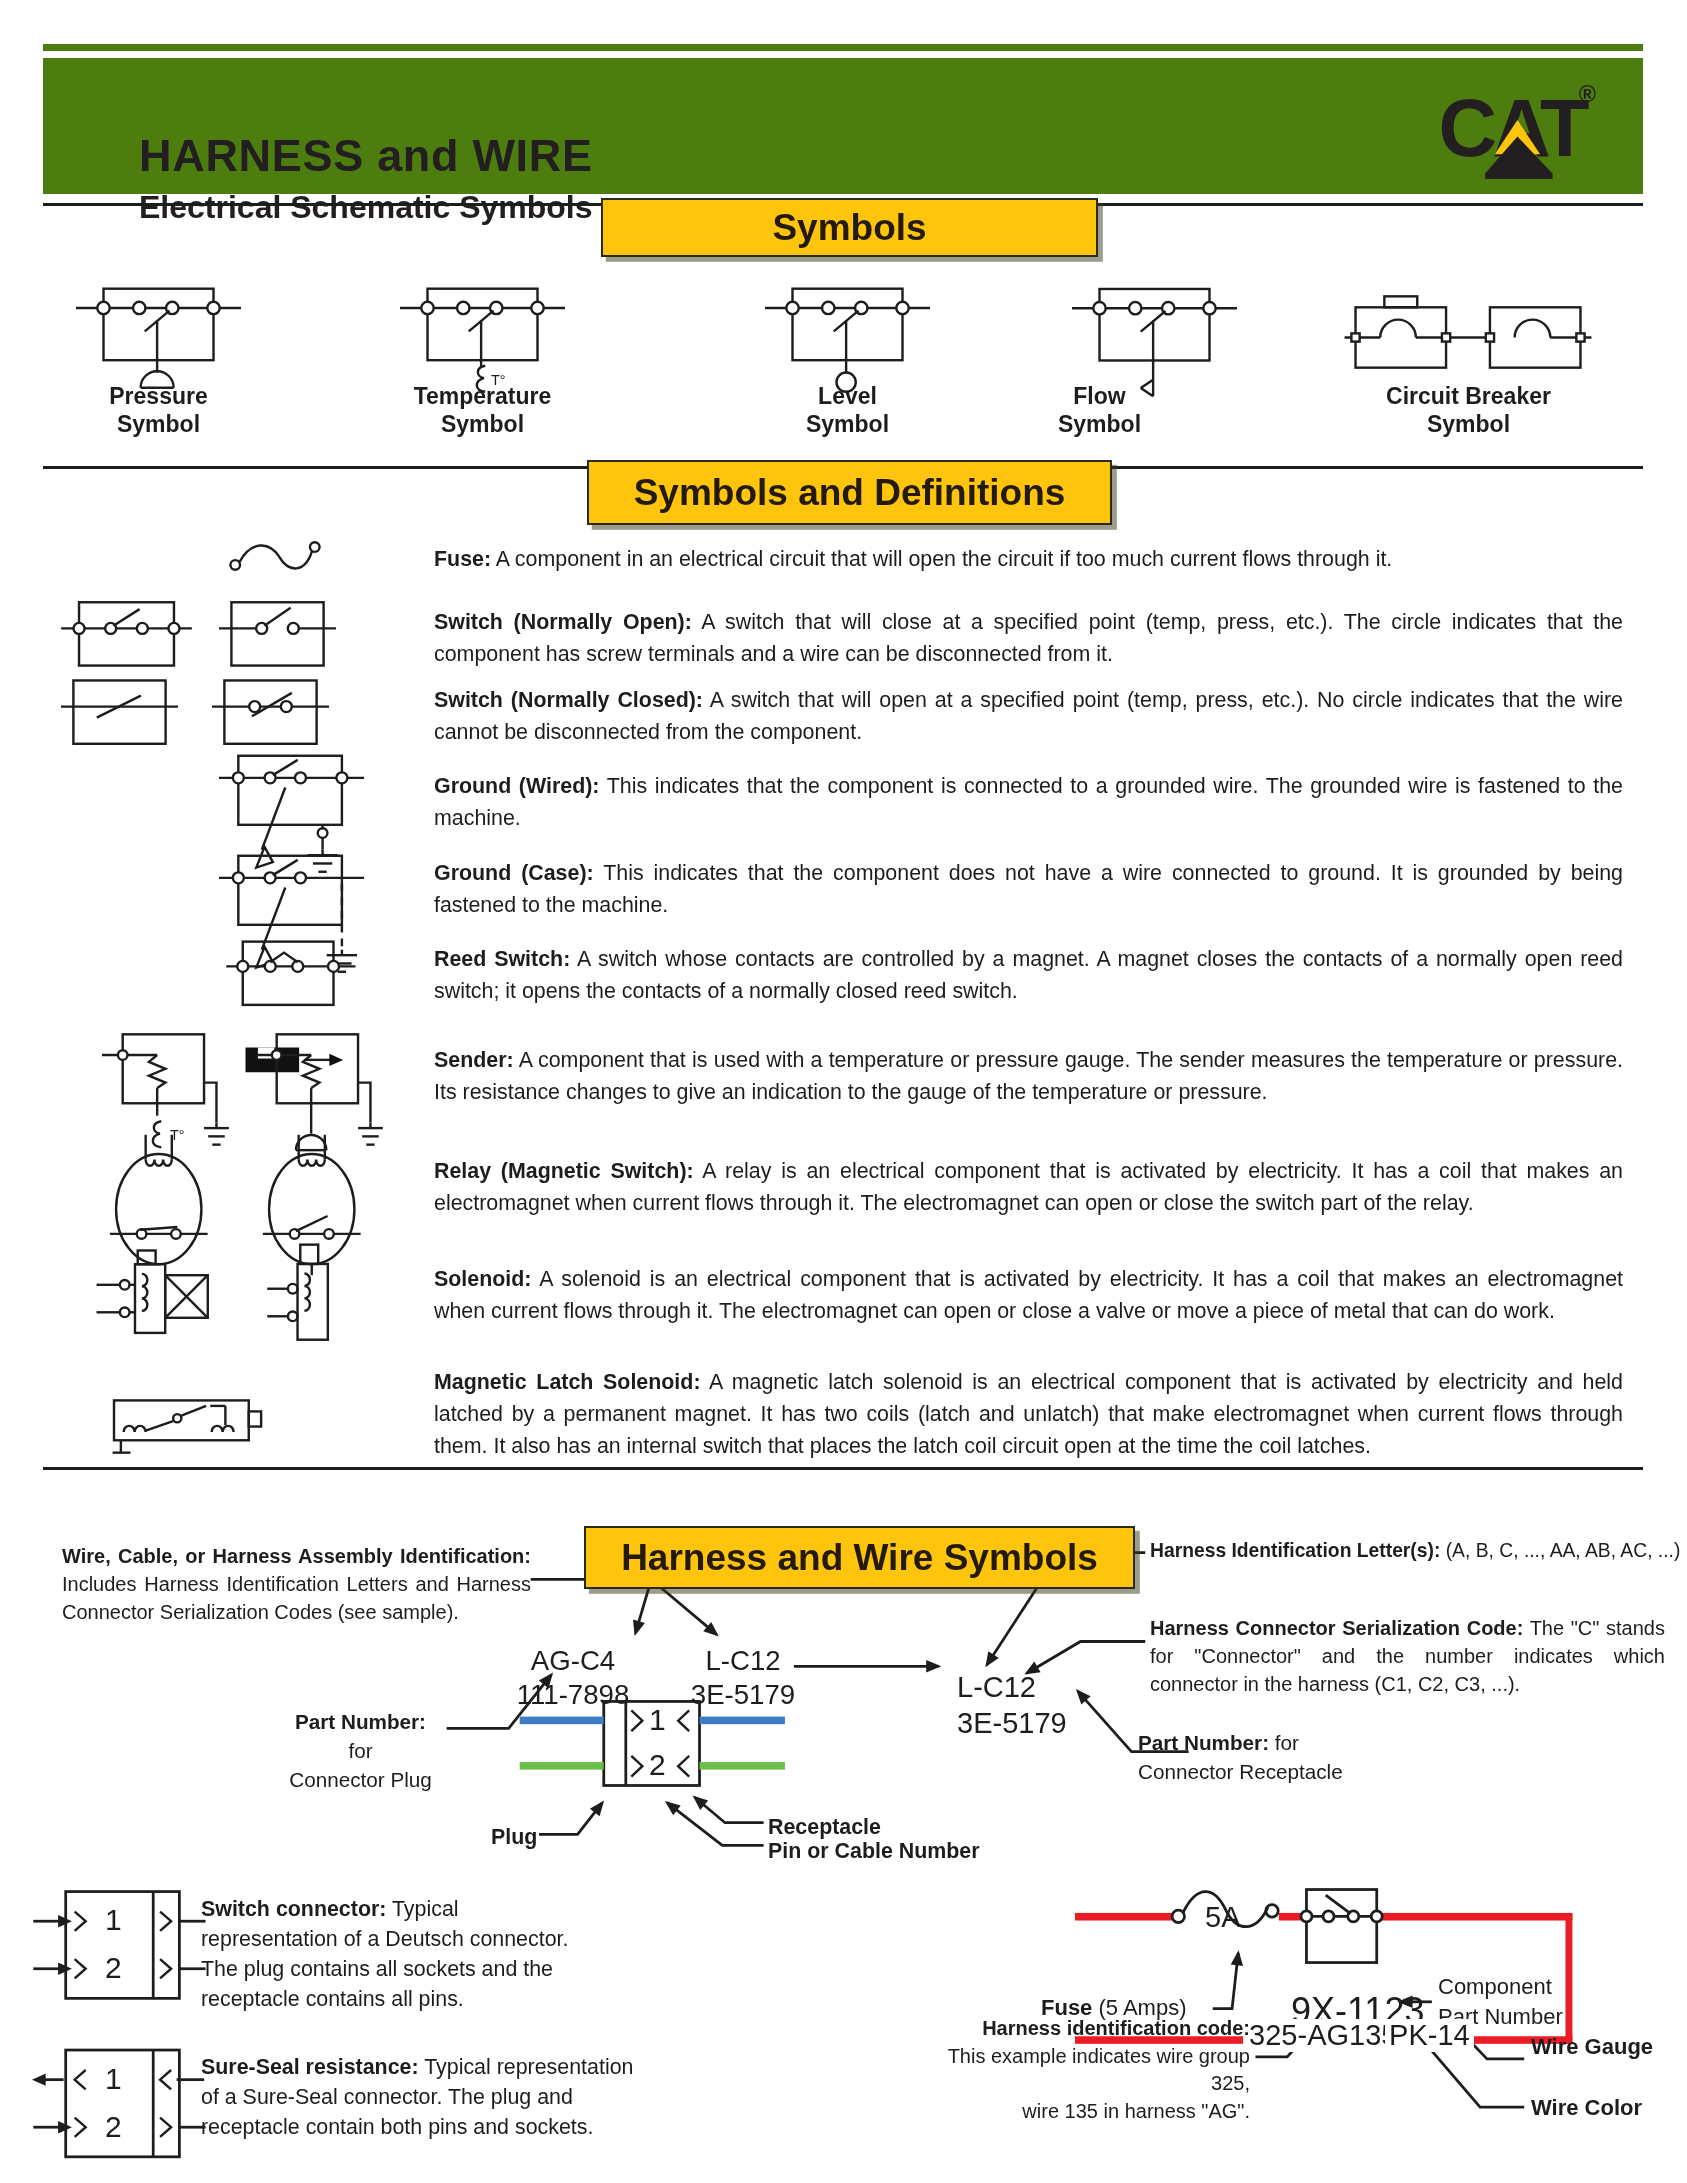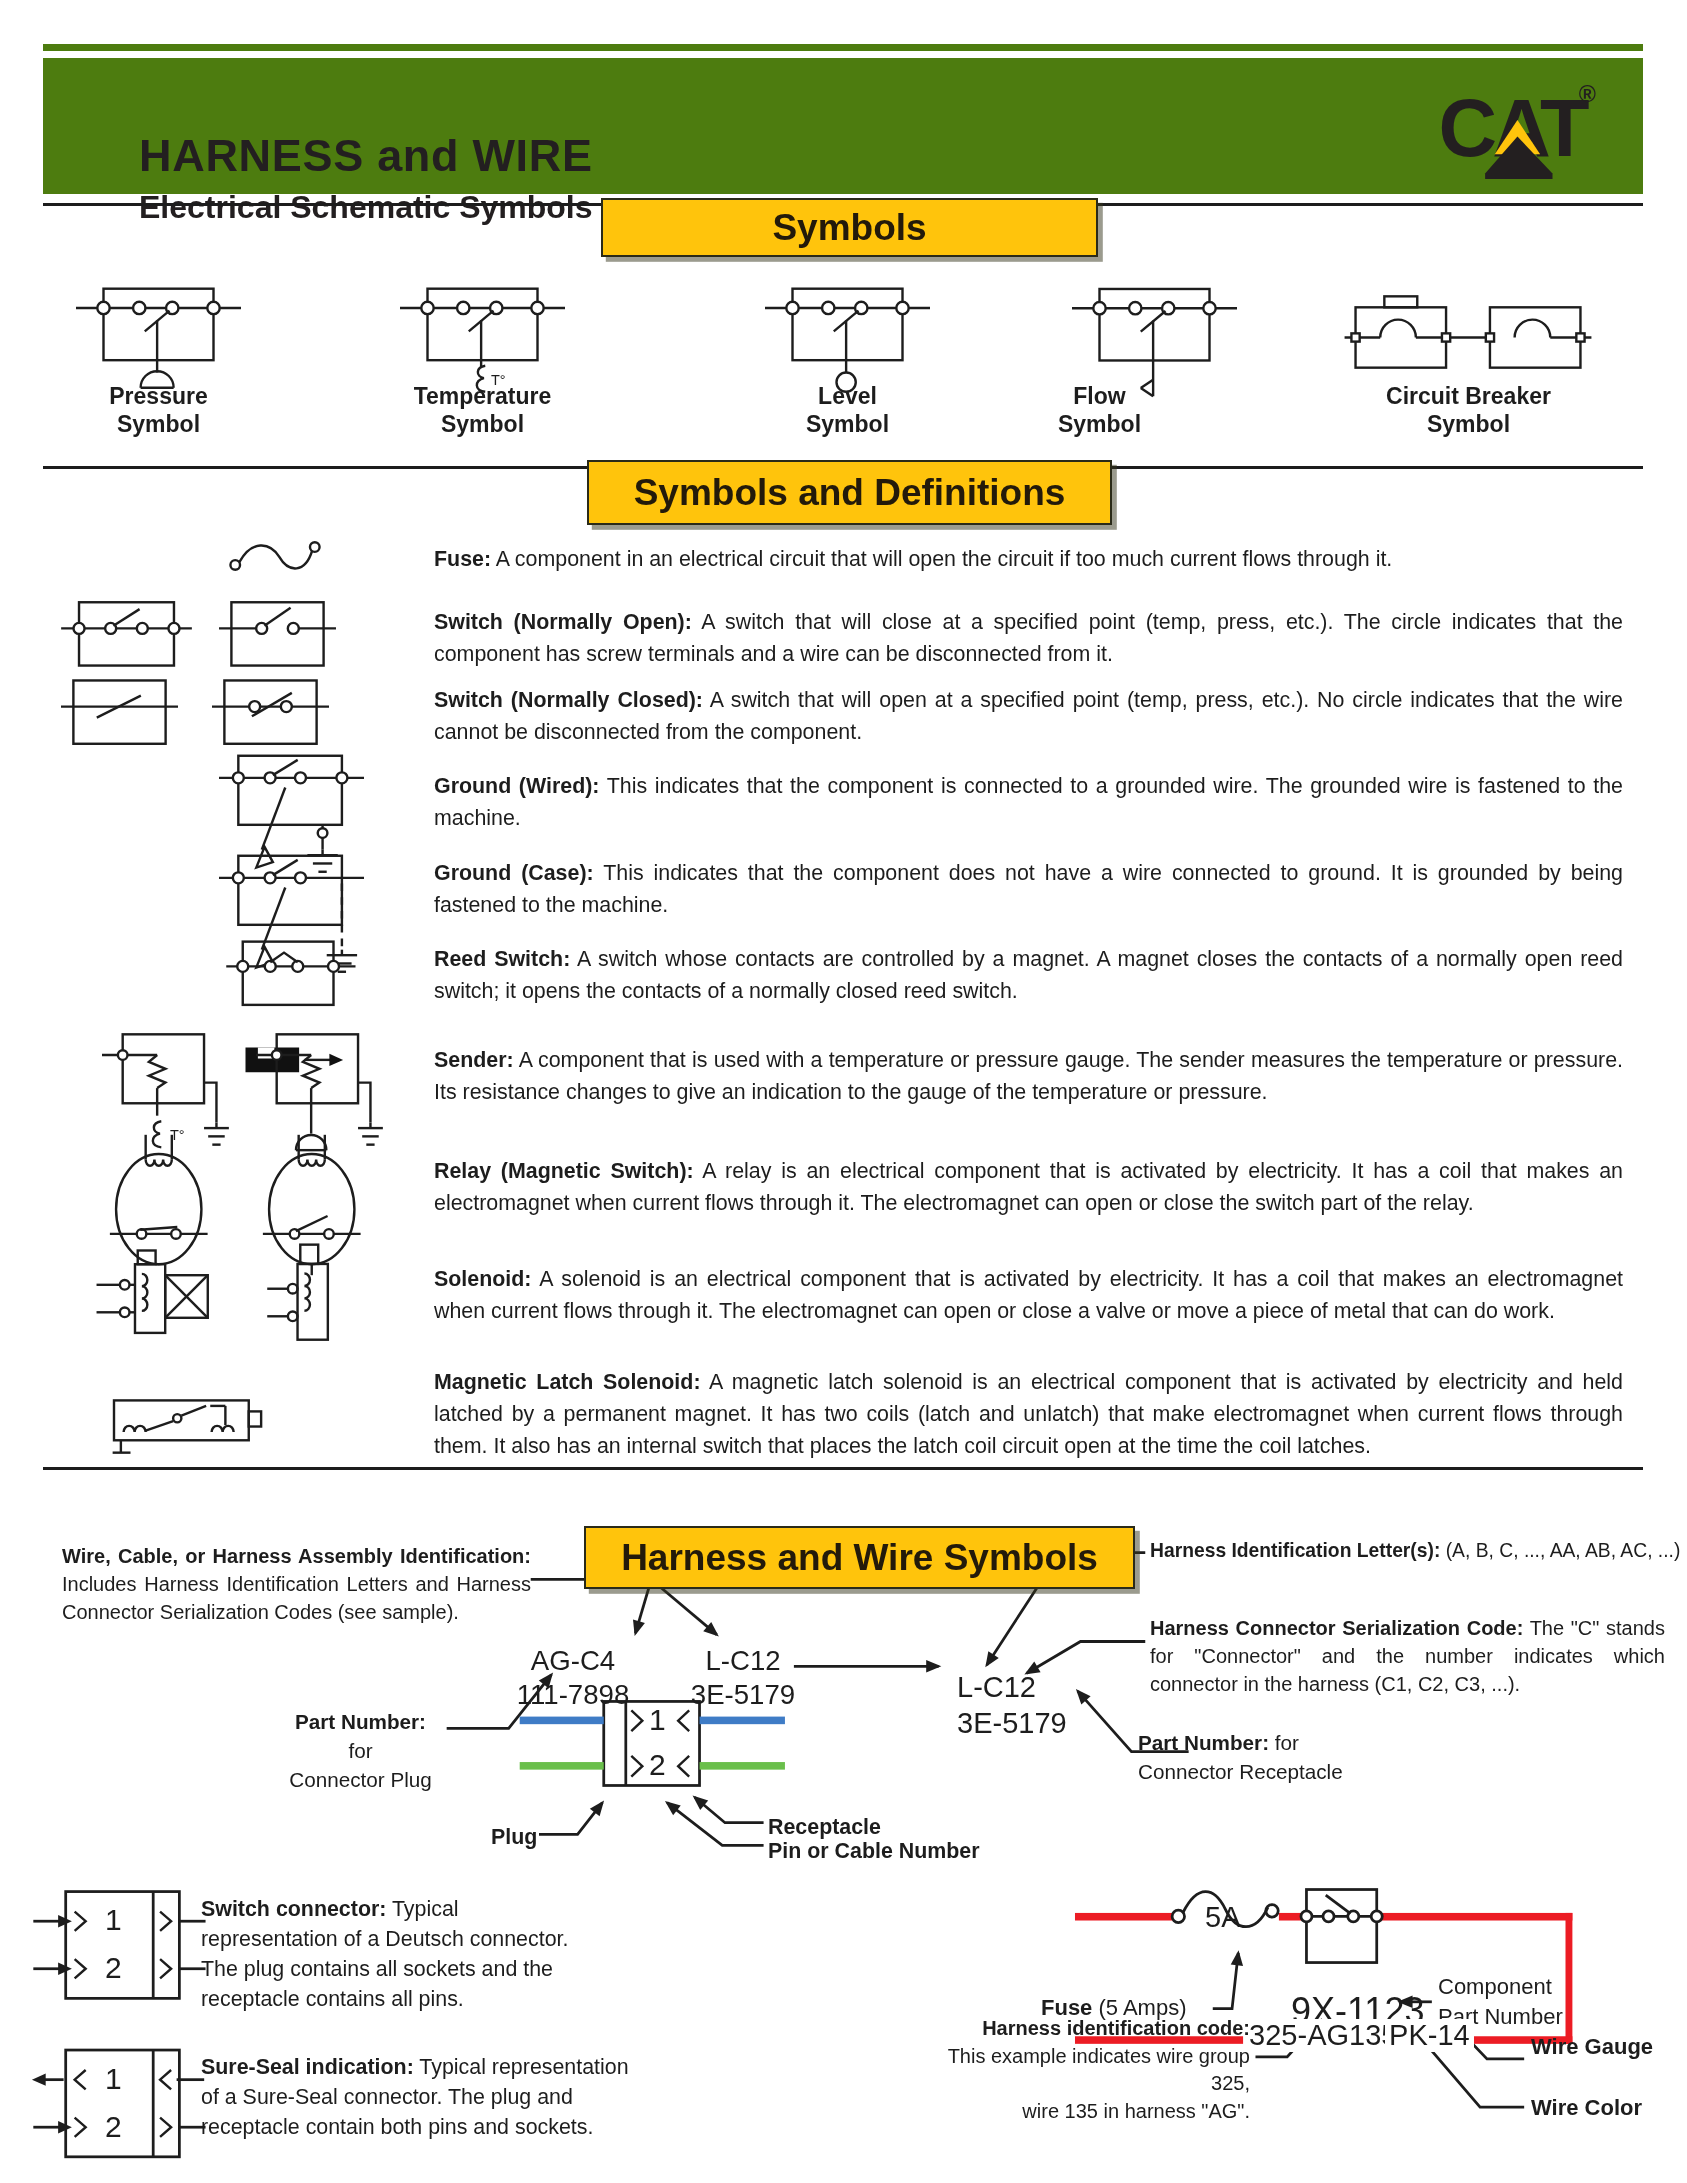--- a/index.html
+++ b/index.html
@@ -521,21 +521,21 @@
   <span class="pinnum" style="left:649px;top:1748px;">2</span>
 
   <span class="pinnum" style="left:105px;top:1903px;">1</span>
   <span class="pinnum" style="left:105px;top:1951px;">2</span>
   <div class="abs ptext" style="left:201px;top:1894px;width:400px;font-size:21.4px;line-height:30px;">
     <b class="term">Switch connector:</b> <span>Typical representation of a Deutsch connector. The plug contains all sockets and the receptacle contains all pins.</span>
   </div>
   <span class="pinnum" style="left:105px;top:2062px;">1</span>
   <span class="pinnum" style="left:105px;top:2110px;">2</span>
   <div class="abs ptext" style="left:201px;top:2052px;width:448px;font-size:21.4px;line-height:30px;">
-    <b class="term">Sure-Seal indication:</b> <span>Typical representation of a Sure-Seal connector. The plug and receptacle contain both pins and sockets.</span>
+    <b class="term">Sure-Seal resistance:</b> <span>Typical representation of a Sure-Seal connector. The plug and receptacle contain both pins and sockets.</span>
   </div>
 
   <span class="abs" style="left:1205px;top:1901px;font-size:29px;">5A</span>
   <div class="abs" style="left:1041px;top:1995px;font-size:22px;">
     <b class="term">Fuse</b> <span>(5 Amps)</span>
   </div>
   <span class="abs" style="left:1291px;top:1990px;font-size:36px;">9X-1123</span>
   <div class="abs" style="left:1438px;top:1972px;font-size:22px;line-height:30px;">
     <span>Component</span><br><span>Part Number</span>
   </div>

